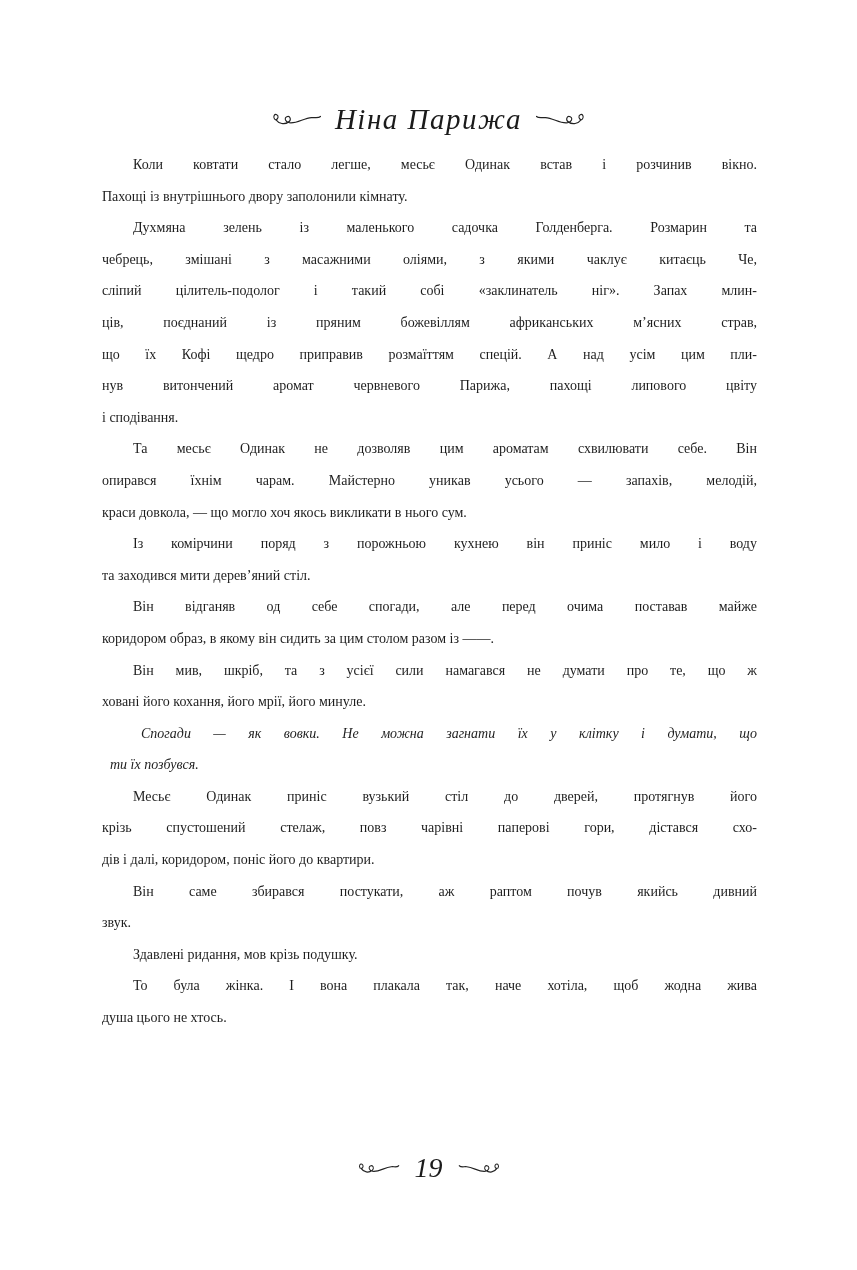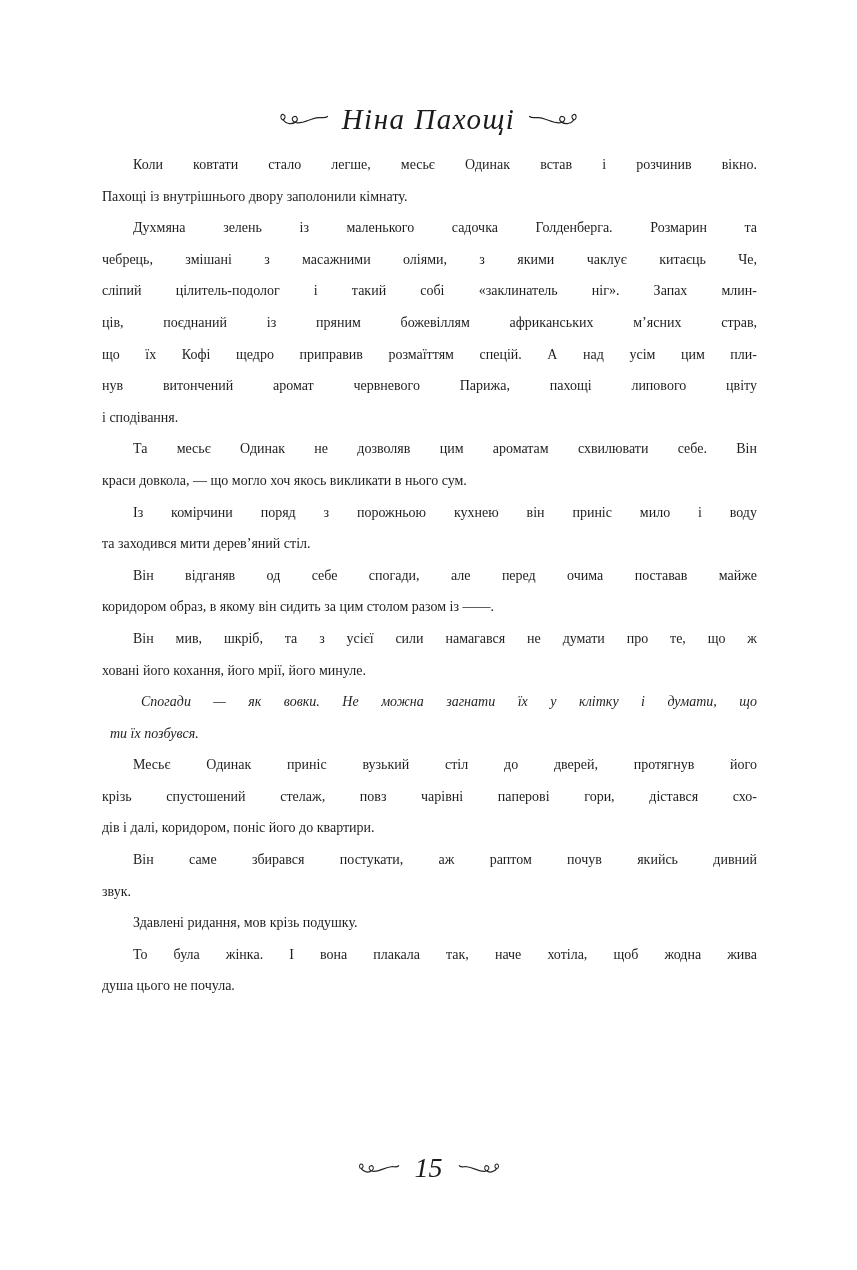--- a/index.html
+++ b/index.html
@@ -57,21 +57,21 @@
 
 <div class="page">
 
   <div class="header">
     <svg class="flourish fl-left" width="50" height="16" viewBox="0 0 100 28" preserveAspectRatio="none">
       <g fill="none" stroke="#222222" stroke-width="2.2" stroke-linecap="round">
         <path d="M5,14 C1.5,10 5,4.5 9.5,6.5 C13.5,8.3 13,14.5 7.5,15"></path>
         <path d="M7.5,15 C14,22.5 25,24.5 33.5,19 C39.5,15 36,7.5 29.5,10 C24,12 26.5,19.5 34.5,20.5 C50,22.5 63,12.5 79,11.5 C87,11 93,13 97,9.5"></path>
       </g>
     </svg>
-    <div class="author">Ніна Пахощі</div>
+    <div class="author">Ніна Парижа</div>
     <svg class="flourish fl-right" width="50" height="16" viewBox="0 0 100 28" preserveAspectRatio="none">
       <g fill="none" stroke="#222222" stroke-width="2.2" stroke-linecap="round">
         <path d="M5,14 C1.5,10 5,4.5 9.5,6.5 C13.5,8.3 13,14.5 7.5,15"></path>
         <path d="M7.5,15 C14,22.5 25,24.5 33.5,19 C39.5,15 36,7.5 29.5,10 C24,12 26.5,19.5 34.5,20.5 C50,22.5 63,12.5 79,11.5 C87,11 93,13 97,9.5"></path>
       </g>
     </svg>
   </div>
 
   <div class="body">
     <div class="line indent">Коли ковтати стало легше, месьє Одинак встав і розчинив вікно.</div>
@@ -79,20 +79,21 @@
 
     <div class="line indent">Духмяна зелень із маленького садочка Голденберга. Розмарин та</div>
     <div class="line">чебрець, змішані з масажними оліями, з якими чаклує китаєць Че,</div>
     <div class="line">сліпий цілитель-подолог і такий собі «заклинатель ніг». Запах млин-</div>
     <div class="line">ців, поєднаний із пряним божевіллям африканських м’ясних страв,</div>
     <div class="line">що їх Кофі щедро приправив розмаїттям спецій. А над усім цим пли-</div>
     <div class="line">нув витончений аромат червневого Парижа, пахощі липового цвіту</div>
     <div class="line pend">і сподівання.</div>
 
     <div class="line indent">Та месьє Одинак не дозволяв цим ароматам схвилювати себе. Він</div>
+    <div class="line">опирався їхнім чарам. Майстерно уникав усього — запахів, мелодій,</div>
     <div class="line pend">краси довкола, — що могло хоч якось викликати в нього сум.</div>
 
     <div class="line indent">Із комірчини поряд з порожньою кухнею він приніс мило і воду</div>
     <div class="line pend">та заходився мити дерев’яний стіл.</div>
 
     <div class="line indent">Він відганяв од себе спогади, але перед очима поставав майже</div>
     <div class="line pend">коридором образ, в якому він сидить за цим столом разом із ——.</div>
 
     <div class="line indent">Він мив, шкріб, та з усієї сили намагався не думати про те, що ж</div>
     <div class="line pend">ховані його кохання, його мрії, його минуле.</div>
@@ -104,31 +105,31 @@
     <div class="line">крізь спустошений стелаж, повз чарівні паперові гори, дістався схо-</div>
     <div class="line pend">дів і далі, коридором, поніс його до квартири.</div>
 
     <div class="line indent">Він саме збирався постукати, аж раптом почув якийсь дивний</div>
     <div class="line pend">звук.</div>
 
     <div class="line indent pend">Здавлені ридання, мов крізь подушку.</div>
 
 
     <div class="line indent">То була жінка. І вона плакала так, наче хотіла, щоб жодна жива</div>
-    <div class="line pend">душа цього не почула.</div>
+    <div class="line pend">душа цього не хтось.</div>
   </div>
 
   <div class="footer">
     <svg class="flourish fl-left" width="42" height="14" viewBox="0 0 100 28" preserveAspectRatio="none">
       <g fill="none" stroke="#222222" stroke-width="2.4" stroke-linecap="round">
         <path d="M5,14 C1.5,10 5,4.5 9.5,6.5 C13.5,8.3 13,14.5 7.5,15"></path>
         <path d="M7.5,15 C14,22.5 25,24.5 33.5,19 C39.5,15 36,7.5 29.5,10 C24,12 26.5,19.5 34.5,20.5 C50,22.5 63,12.5 79,11.5 C87,11 93,13 97,9.5"></path>
       </g>
     </svg>
-    <div class="pagenum">15</div>
+    <div class="pagenum">19</div>
     <svg class="flourish fl-right" width="42" height="14" viewBox="0 0 100 28" preserveAspectRatio="none">
       <g fill="none" stroke="#222222" stroke-width="2.4" stroke-linecap="round">
         <path d="M5,14 C1.5,10 5,4.5 9.5,6.5 C13.5,8.3 13,14.5 7.5,15"></path>
         <path d="M7.5,15 C14,22.5 25,24.5 33.5,19 C39.5,15 36,7.5 29.5,10 C24,12 26.5,19.5 34.5,20.5 C50,22.5 63,12.5 79,11.5 C87,11 93,13 97,9.5"></path>
       </g>
     </svg>
   </div>
 
 </div>
 

